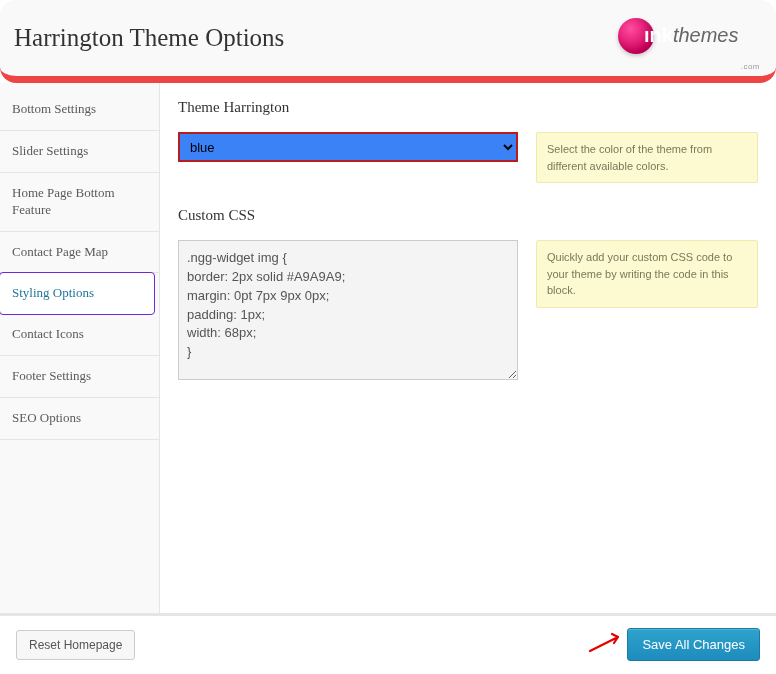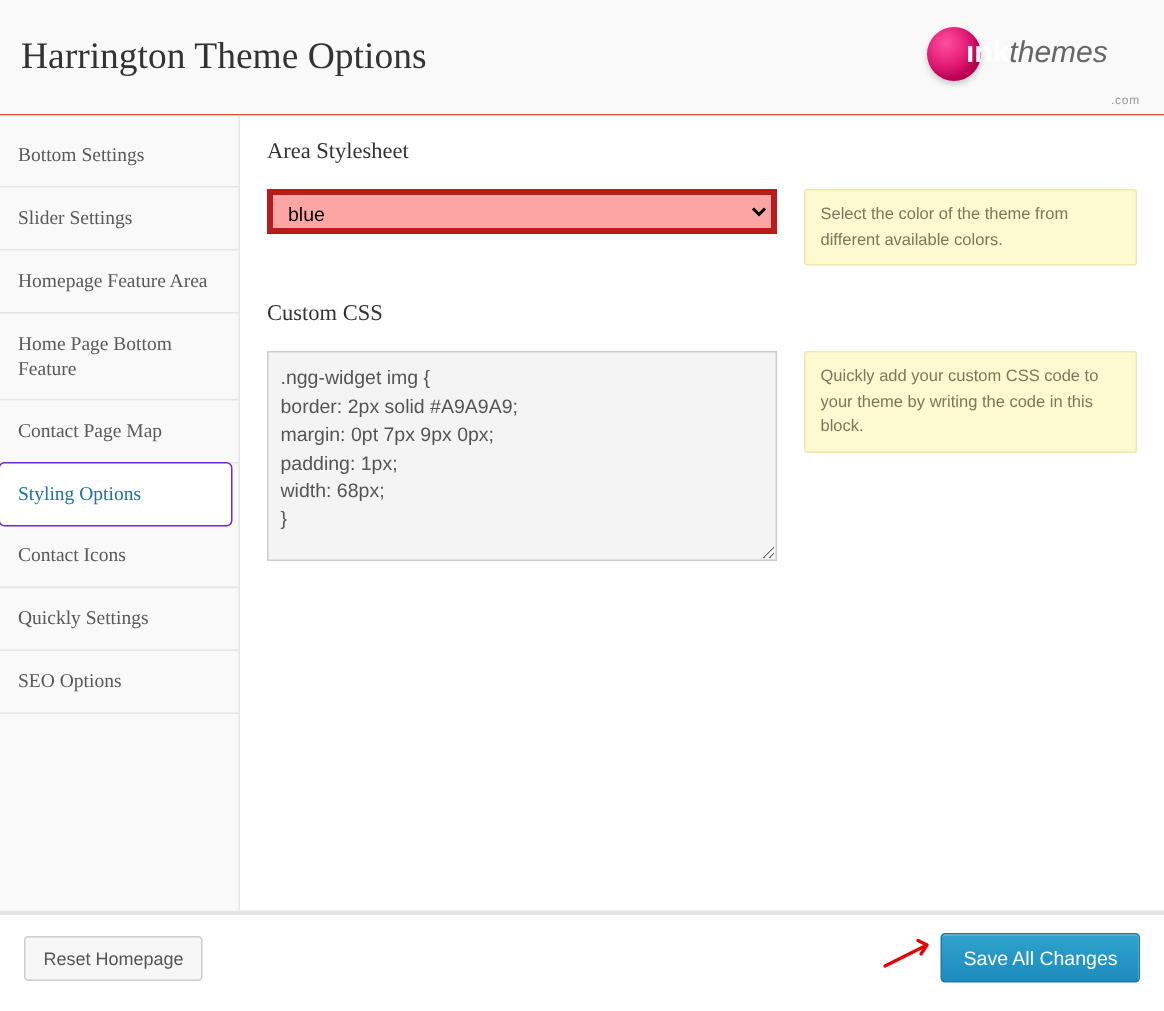--- a/index.html
+++ b/index.html
@@ -1,34 +1,34 @@
 <!DOCTYPE html>
 <html><head>
 <meta charset="utf-8">
 <style>
 * { box-sizing: border-box; margin: 0; padding: 0; }
 body { font-family: Arial, Helvetica, sans-serif; background: #fff; color: #333; width: 776px; }
-.header { display: flex; justify-content: space-between; align-items: center; padding: 18px 18px 18px 14px; border-bottom: 1px solid #ef4444; background: #f9f9f9; }
+.header { display: flex; justify-content: space-between; align-items: center; padding: 18px 18px 18px 14px; border-bottom: 7px solid #ef4444; background: #f9f9f9; border-radius: 16px; }
 .page-title { font-family: Georgia, 'Times New Roman', serif; font-size: 25px; font-weight: 400; color: #333; }
 .logo { width: 140px; height: 40px; position: relative; }
 .logo-circle { width: 36px; height: 36px; border-radius: 50%; background: radial-gradient(circle at 35% 30%, #ff4d9e, #d4005e 70%); position: absolute; left: 0; top: 0; box-shadow: inset -4px -4px 8px rgba(0,0,0,0.15), 0 2px 4px rgba(0,0,0,0.2); }
 .logo-text { position: absolute; left: 26px; top: 6px; font-size: 20px; font-weight: 600; font-style: italic; color: #555; }
 .logo-text .ink { color: #fff; font-weight: 700; font-style: normal; }
 .logo-text .themes { color: #666; font-weight: 500; }
 .logo-com { position: absolute; right: -2px; top: 4px; font-size: 8px; color: #999; letter-spacing: 0.5px; margin-top: 40px; }
 .main { display: flex; min-height: 530px; }
 .sidebar { width: 160px; background: #f9f9f9; border-right: 1px solid #e5e5e5; padding-top: 6px; }
 .sidebar-item { font-family: Georgia, 'Times New Roman', serif; font-size: 13px; color: #5a5a5a; padding: 12px 10px 12px 12px; border-bottom: 1px solid #e5e5e5; cursor: pointer; line-height: 1.3; }
 .sidebar-item.active { color: #21759b; border: 1px solid #6d28d9; border-radius: 4px; background: #fff; margin: -1px 4px -1px -1px; position: relative; z-index: 1; }
 .content { flex: 1; background: #fff; padding: 16px 18px; position: relative; }
 .section-label { font-family: Georgia, 'Times New Roman', serif; font-size: 15px; color: #333; margin-bottom: 16px; }
 .field-row { display: flex; gap: 18px; margin-bottom: 24px; align-items: flex-start; }
 .field-control { flex: 0 0 340px; }
 .field-help { flex: 1; background: #fdf9d0; border: 1px solid #f0eab0; padding: 8px 10px; font-size: 11px; color: #7a7a5a; line-height: 1.5; border-radius: 2px; }
-select.stylesheet { width: 100%; height: 30px; background: #fca5a5; border: 4px solid #b91c1c; font-size: 13px; padding: 4px 6px; font-family: Arial, sans-serif; }
+select.stylesheet { width: 100%; height: 30px; background: #3b82f6; border: 2px solid #b91c1c; font-size: 13px; padding: 4px 6px; font-family: Arial, sans-serif; }
 textarea.css-box { width: 100%; height: 140px; background: #f4f4f4; border: 1px solid #ccc; font-family: Arial, sans-serif; font-size: 13px; padding: 8px; color: #555; resize: both; line-height: 1.45; }
 .footer { display: flex; justify-content: space-between; align-items: center; padding: 12px 16px; border-top: 3px solid #e5e5e5; background: #fff; position: relative; }
 .btn-reset { background: #f7f7f7; border: 1px solid #ccc; border-radius: 3px; padding: 7px 12px; font-size: 12px; color: #555; cursor: pointer; }
 .btn-save { background: linear-gradient(#2ea2cc, #1e8cbe); border: 1px solid #1b7aa6; border-radius: 3px; padding: 8px 14px; font-size: 13px; color: #fff; cursor: pointer; box-shadow: inset 0 1px 0 rgba(255,255,255,0.2); }
 .arrow { position: absolute; right: 148px; bottom: 14px; pointer-events: none; }
 .arrow svg { width: 40px; height: 24px; }
 </style>
 </head>
 <body>
 
@@ -40,31 +40,30 @@
       <span class="ink">ınk</span><span class="themes">themes</span>
     </div>
     <div class="logo-com">.com</div>
   </div>
 </div>
 
 <div class="main">
   <div class="sidebar">
     <div class="sidebar-item"><span>Bottom Settings</span></div>
     <div class="sidebar-item"><span>Slider Settings</span></div>
-    <div class="sidebar-item"><span>Homepage Feature Area</span></div>
     <div class="sidebar-item"><span>Home Page Bottom Feature</span></div>
     <div class="sidebar-item"><span>Contact Page Map</span></div>
     <div class="sidebar-item active"><span>Styling Options</span></div>
     <div class="sidebar-item"><span>Contact Icons</span></div>
-    <div class="sidebar-item"><span>Quickly Settings</span></div>
+    <div class="sidebar-item"><span>Footer Settings</span></div>
     <div class="sidebar-item"><span>SEO Options</span></div>
   </div>
 
   <div class="content">
-    <div class="section-label">Area Stylesheet</div>
+    <div class="section-label">Theme Harrington</div>
     <div class="field-row">
       <div class="field-control">
         <select class="stylesheet">
           <option>blue</option>
         </select>
       </div>
       <div class="field-help">Select the color of the theme from different available colors.</div>
     </div>
 
     <div class="section-label">Custom CSS</div>

